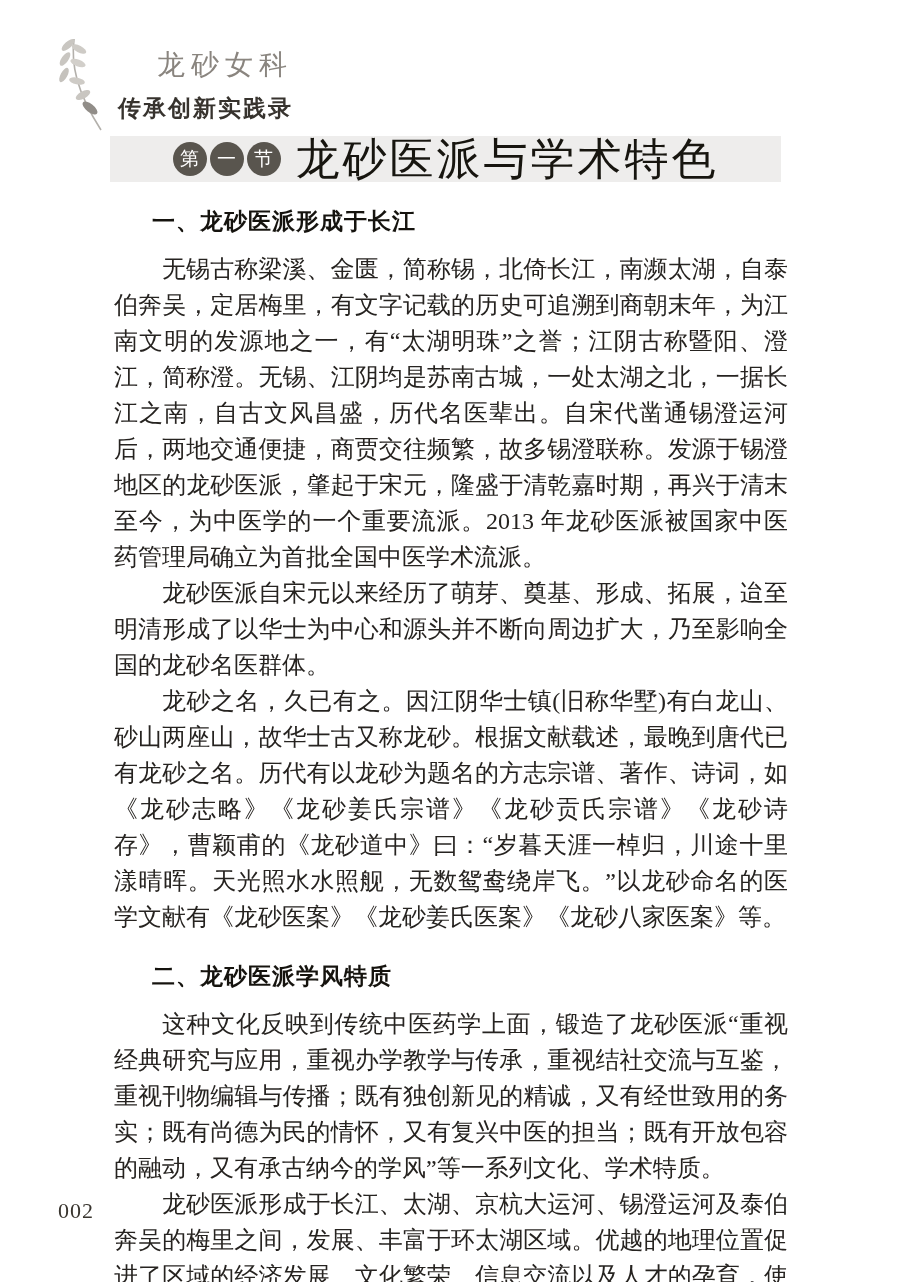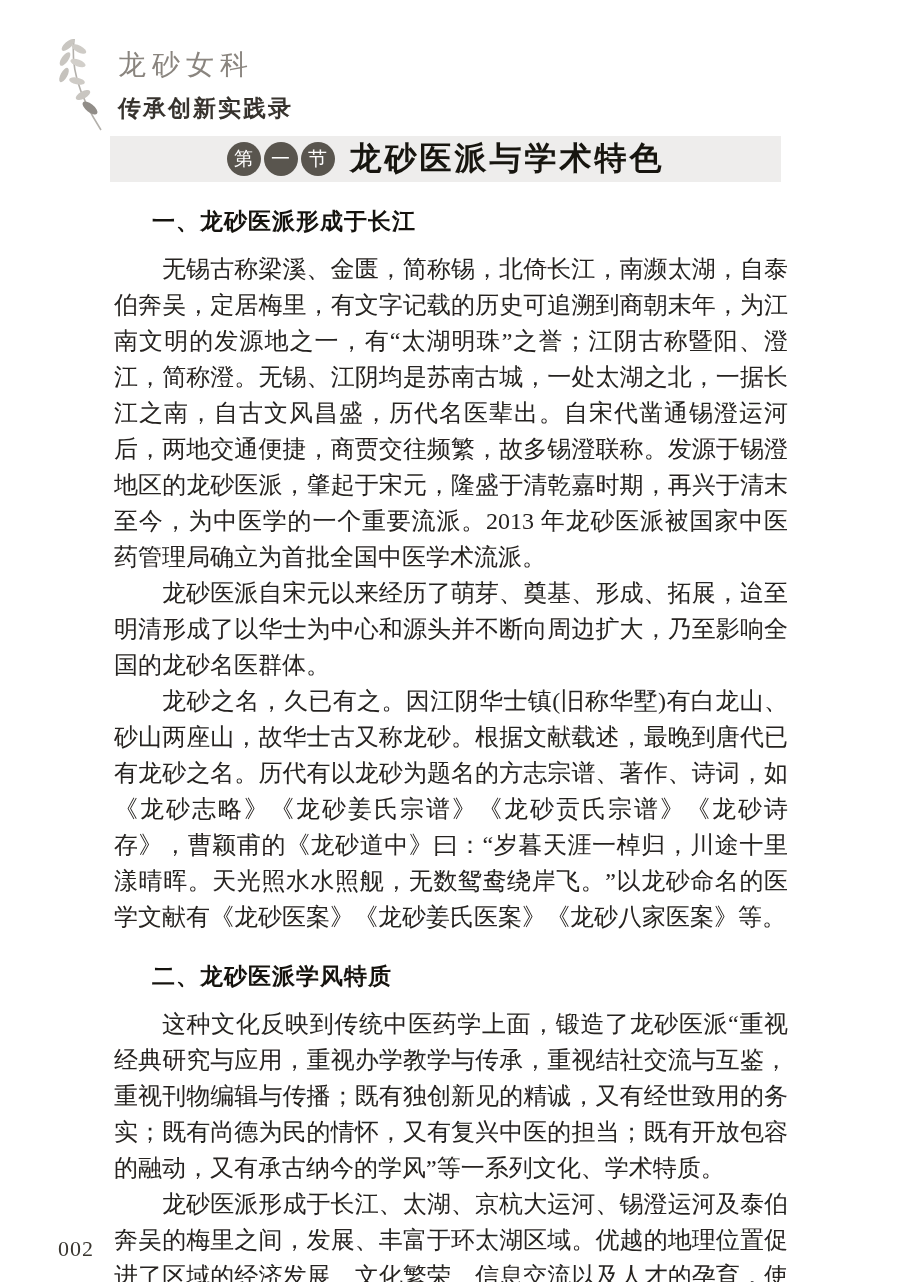--- a/index.html
+++ b/index.html
@@ -6,21 +6,21 @@
   .page {
     position:relative;
     width:900px; height:1282px;
     background:#ffffff;
     overflow:hidden;
     font-family:"Liberation Serif","DejaVu Serif",serif;
     color:#262320;
   }
 
   
-  .book-header { position:absolute; top:36px; left:54px; display:flex; gap:8px; }
+  .book-header { position:absolute; top:36px; left:54px; display:flex; gap:8px;text-align:right; }
   .leaf-wrap { width:56px; height:98px; flex:0 0 auto; }
   .header-titles { padding-top:10px; }
   .series-title {
     font-size:28px; letter-spacing:6px; color:#8a857f;
     font-family:"Liberation Serif","DejaVu Serif",serif;
   }
   .series-subtitle {
     margin-top:9px; font-size:23px; font-weight:bold; letter-spacing:2px;
     color:#37332e; font-family:"Liberation Sans","DejaVu Sans",sans-serif;
   }
@@ -32,21 +32,21 @@
     display:flex; align-items:center; justify-content:center; gap:15px;
   }
   .badges { display:flex; gap:3px; }
   .badge {
     width:34px; height:34px; border-radius:50%;
     background:#59554e; color:#ffffff;
     display:flex; align-items:center; justify-content:center;
     font-size:19px; font-family:"Liberation Serif","DejaVu Serif",serif;
   }
   .banner-title {
-    font-size:32px; font-weight:bold; color:#17150f; letter-spacing:3px;
+    font-size:44px; font-weight:normal; color:#17150f; letter-spacing:3px;
     font-family:"Liberation Serif","DejaVu Serif",serif;
     white-space:nowrap;
   }
 
   
   .content { position:absolute; left:114px; top:206px; width:674px; }
   .section-heading {
     margin:0 0 14px 38px;
     font-size:23px; font-weight:bold; letter-spacing:1px; color:#15130e;
     font-family:"Liberation Sans","DejaVu Sans",sans-serif;
@@ -55,21 +55,21 @@
   .body-para {
     margin:0;
     font-size:24px; line-height:36px;
     text-align:justify; text-justify:inter-ideograph;
     text-indent:2em;
     color:#262320;
   }
 
   
   .page-number {
-    position:absolute; left:58px; top:1236px;
+    position:absolute; left:58px; top:1198px;
     font-size:22px; color:#39352f; letter-spacing:1px;
     font-family:"Liberation Serif","DejaVu Serif",serif;
   }
 </style>
 </head>
 <body>
 
 <div class="page">
 
   <div class="book-header">

